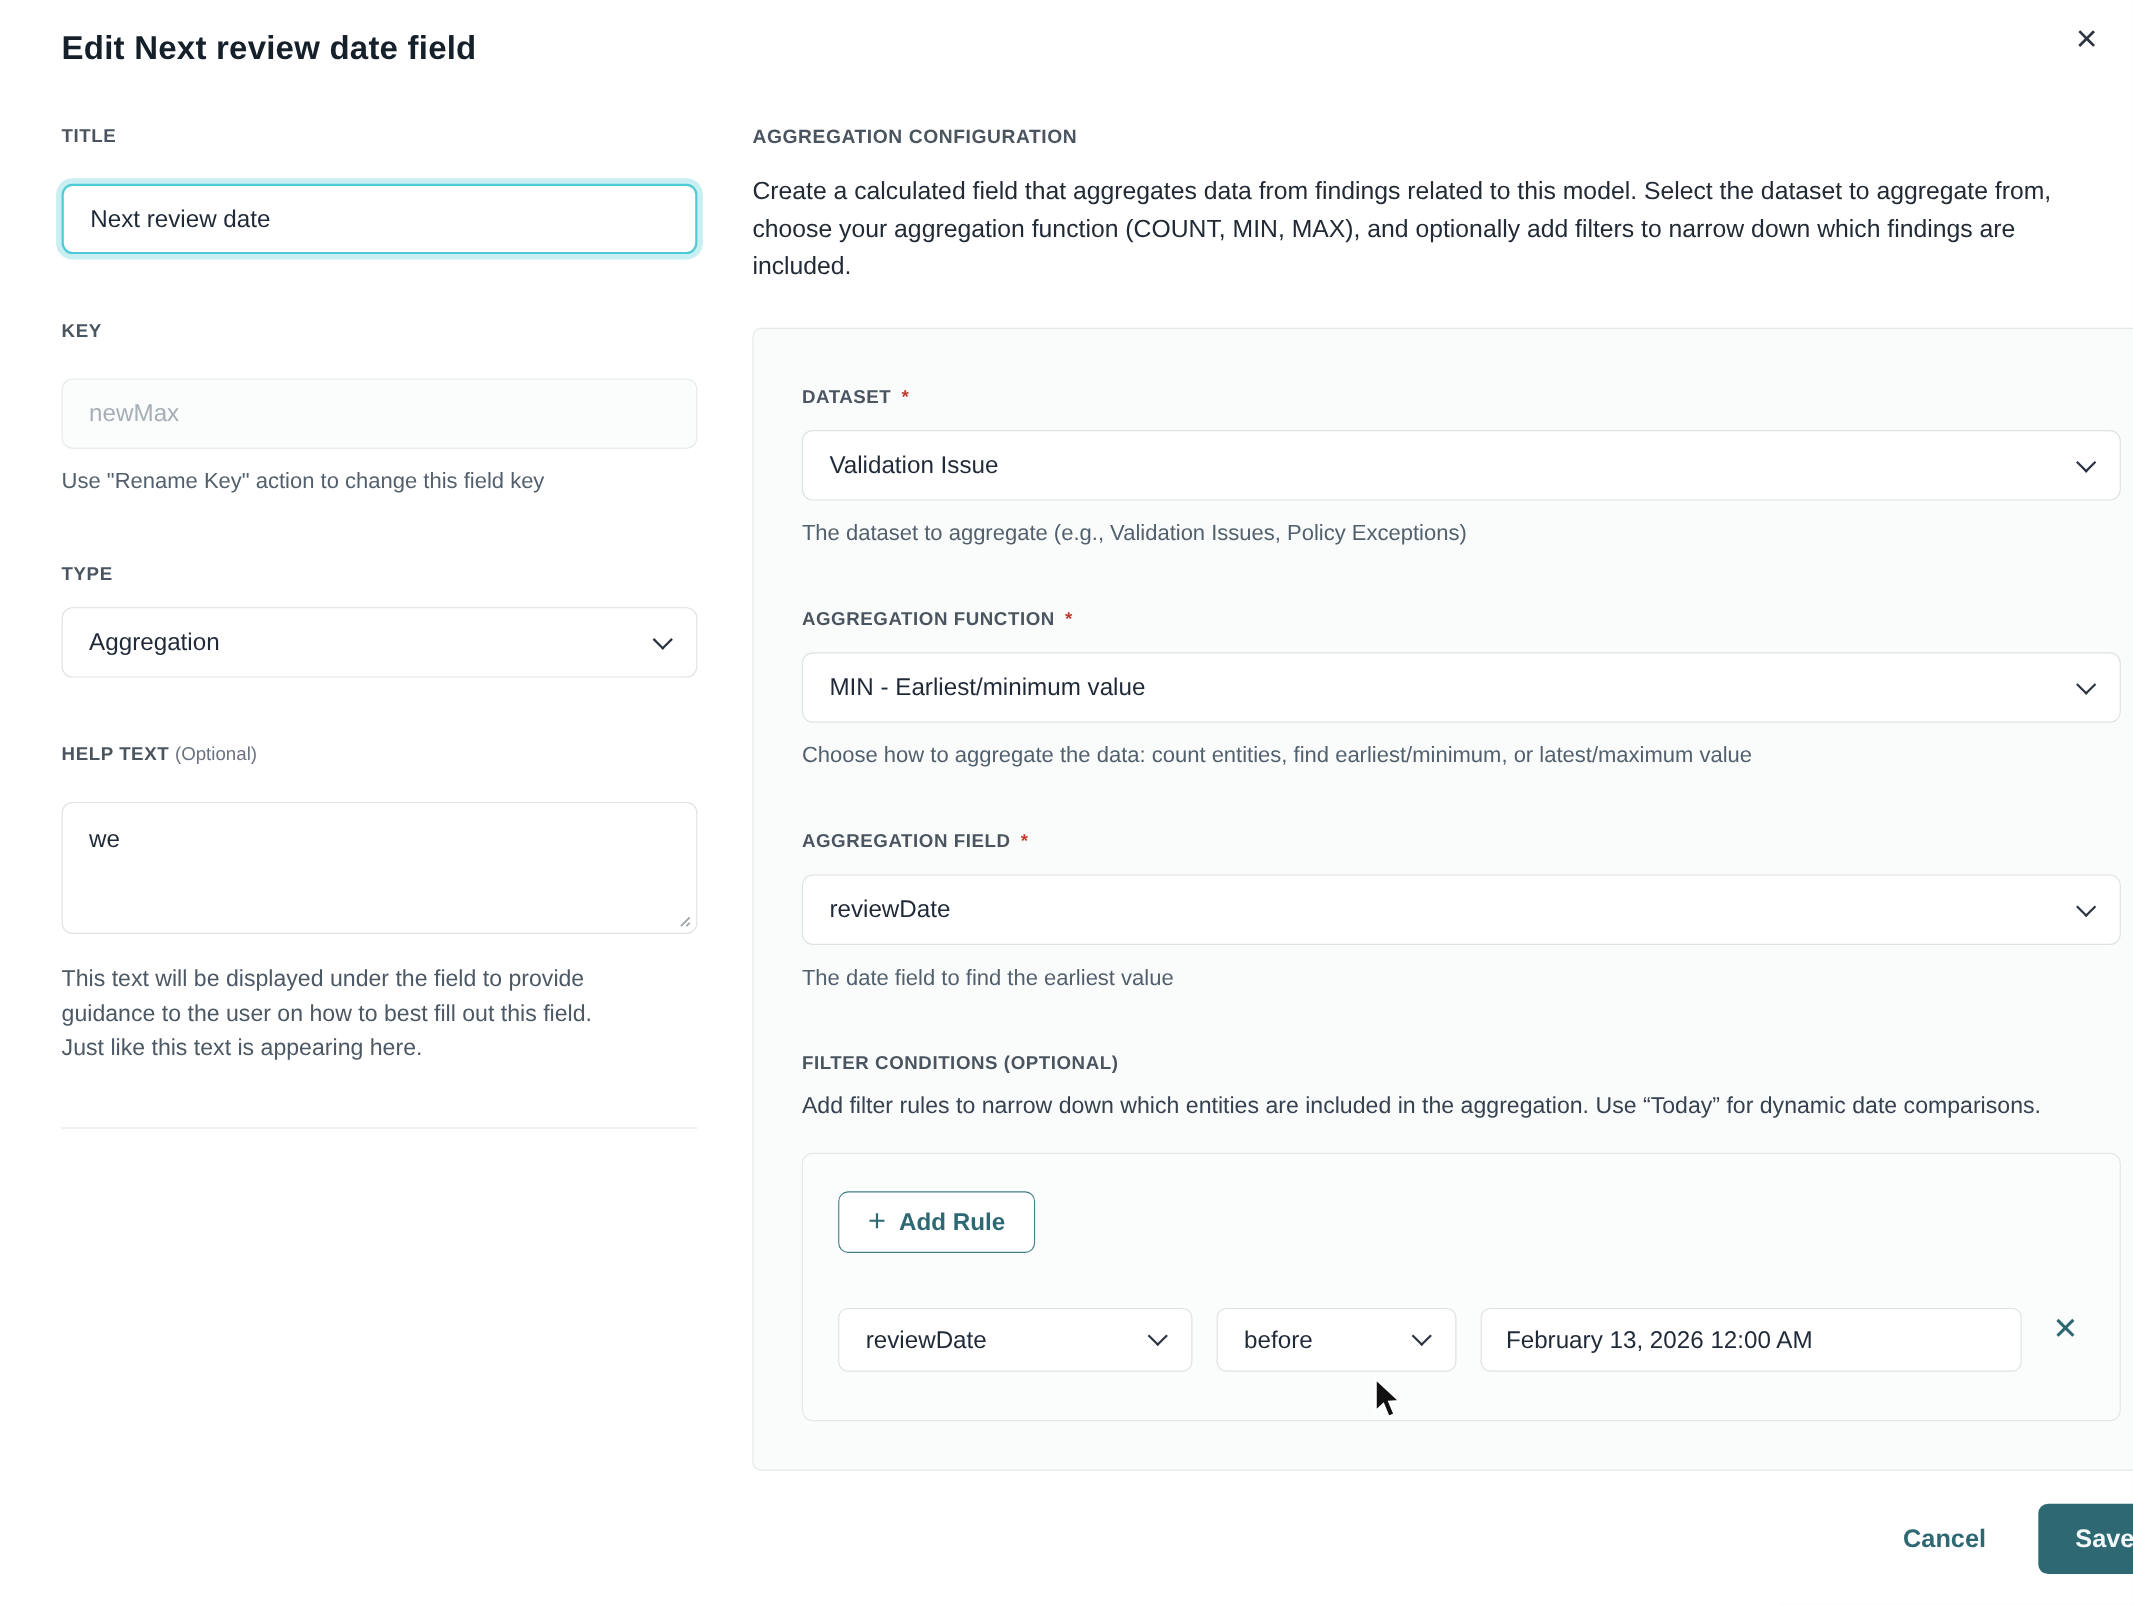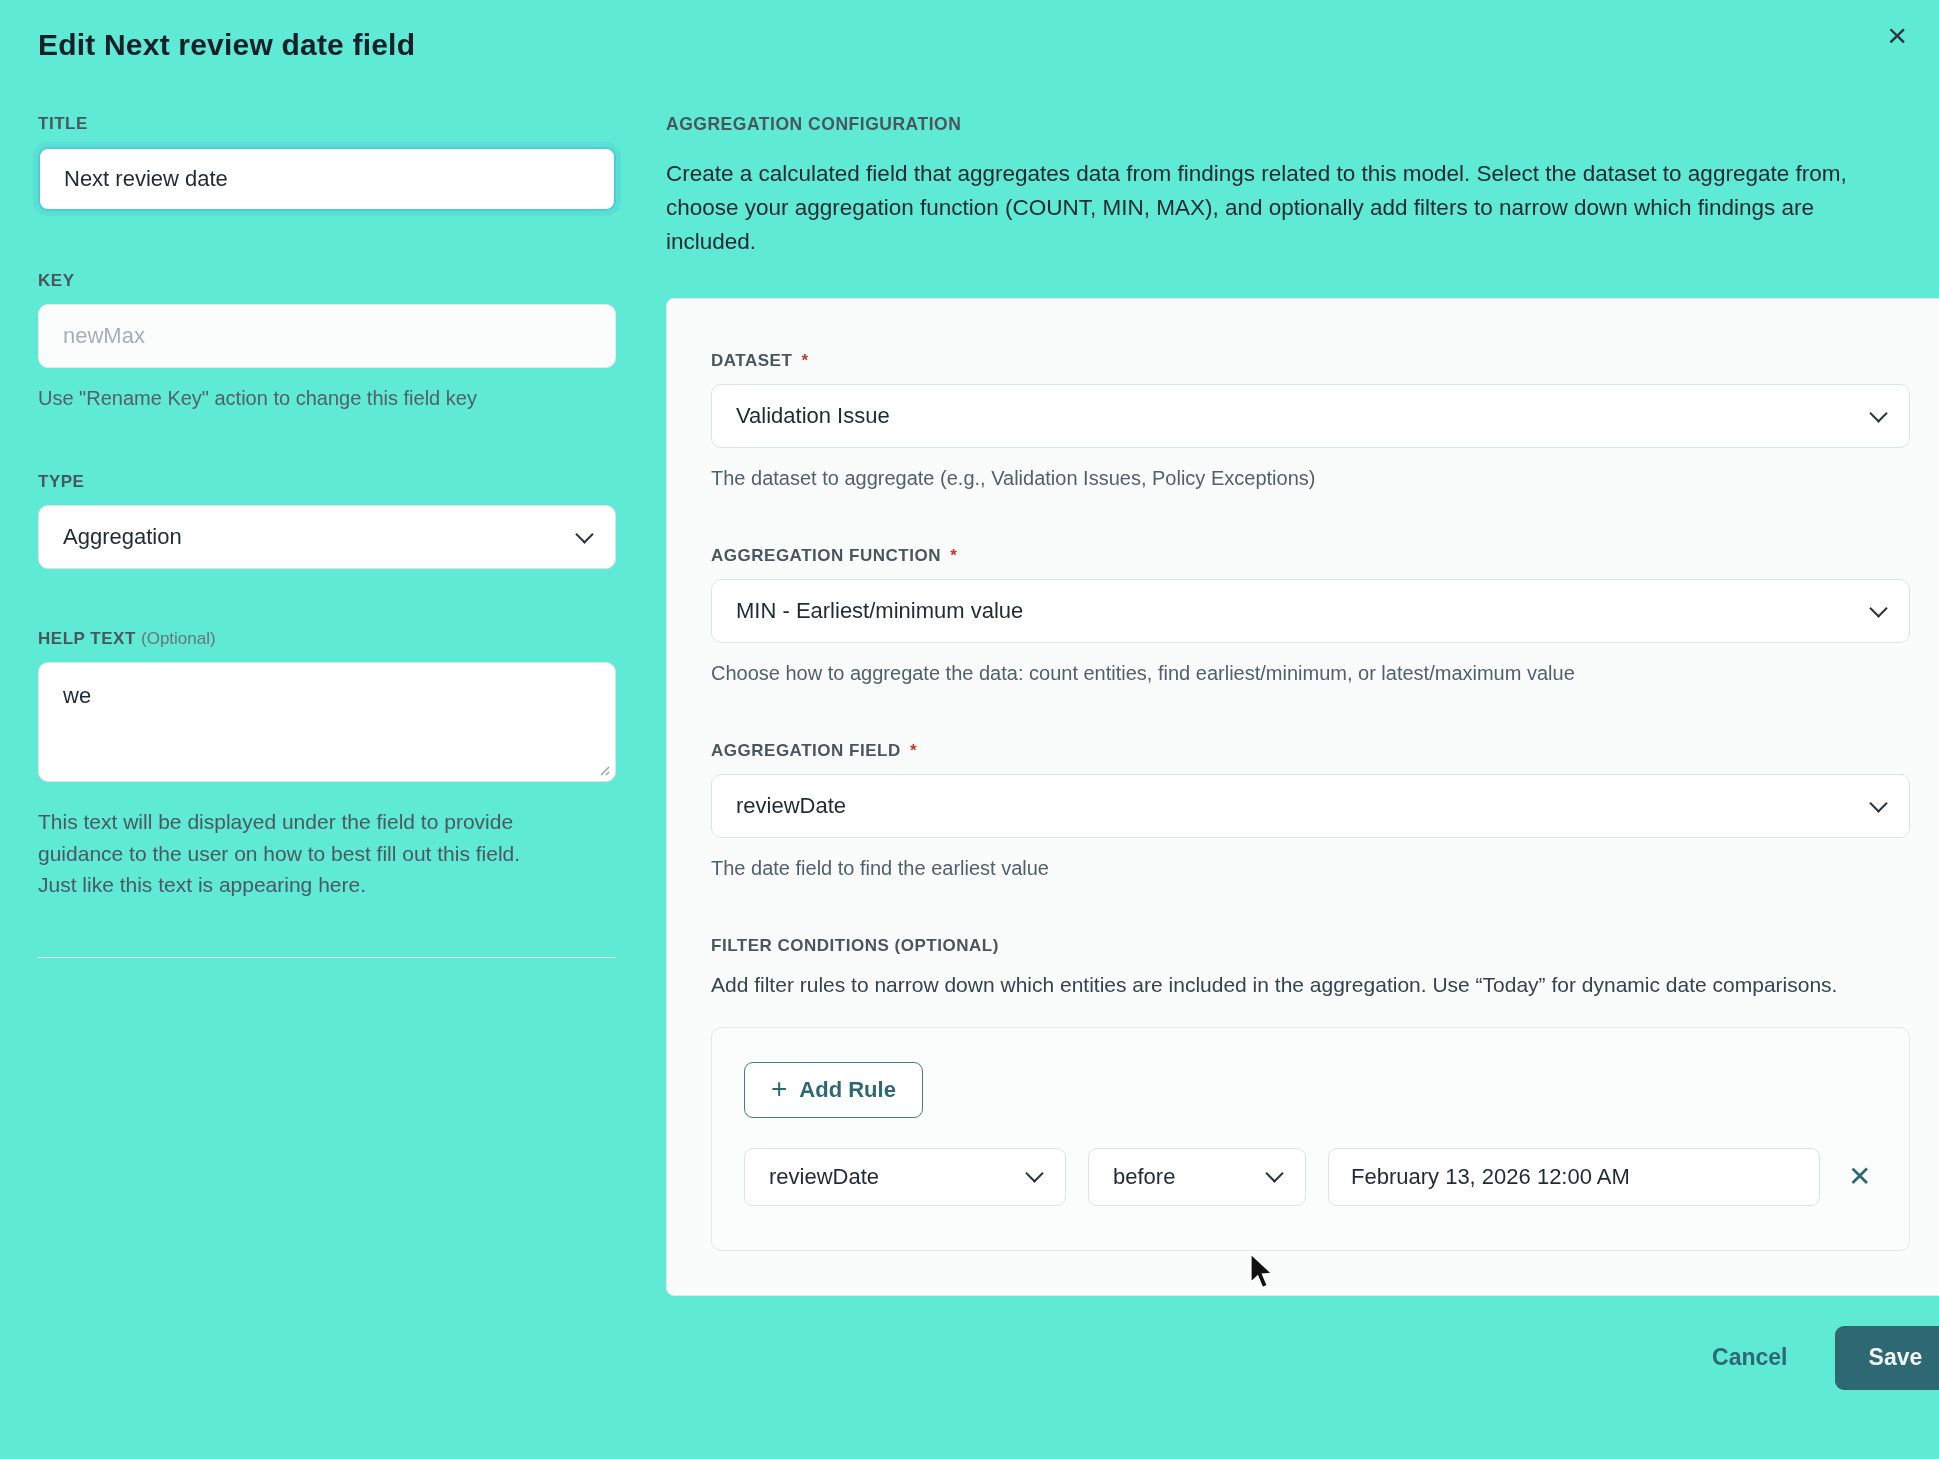--- a/index.html
+++ b/index.html
@@ -1,39 +1,39 @@
 <!DOCTYPE html>
 <html><head>
 <meta charset="utf-8">
 <style>
   * { margin:0; padding:0; box-sizing:border-box; }
   html,body { background:#e9ebec; }
   body { font-family:"Liberation Sans", sans-serif; }
   .dialog {
     position:relative; width:1939px; height:1459px;
-    background:#5eead4; overflow:hidden;
-    padding:28px 34px 0 38px;
+    background:#ffffff; overflow:hidden;
+    padding:28px 34px 0 56px;
     color:#1f2937;
   }
   .dialog-title { font-size:30px; font-weight:700; color:#16202a; letter-spacing:.2px; }
   .close-btn {
     position:absolute; top:18px; right:32px;
     font-size:34px; line-height:1; color:#2b3440; cursor:pointer;
     background:none; border:none; font-family:inherit;
   }
   .columns { display:grid; grid-template-columns:578px 1fr; column-gap:50px; margin-top:52px; }
 
   
   .flabel { font-size:17px; font-weight:700; color:#4a5560; letter-spacing:.03em; margin-bottom:13px; }
   .flabel .optional { font-weight:400; color:#6b7280; font-size:17px; letter-spacing:0; }
   .flabel .req { color:#c0392b; font-weight:700; margin-left:4px; }
   .helper { font-size:20px; color:#52606d; line-height:1.4; }
   .tinput, .textarea-box, .selectbox, .dateinput {
     width:100%; background:#ffffff; border:1px solid #dde2e5; border-radius:10px;
-    font-size:22px; color:#1f2937; font-family:inherit;
+    font-size:22px; color:#1f2937; font-family:inherit;margin-top:20px;
   }
   .tinput { height:64px; padding:0 24px; }
   .tinput.focused {
     border:2px solid #4ecbd4;
     box-shadow:0 0 0 5px rgba(78,203,212,.30);
   }
   .tinput.disabled { background:#fbfcfc; color:#a6aeb6; border-color:#e5e9ec; }
   .textarea-wrap { position:relative; }
   .textarea-box { height:128px; padding:18px 24px; resize:none; line-height:1.35; }
   .resize-grip { position:absolute; right:6px; bottom:6px; }

